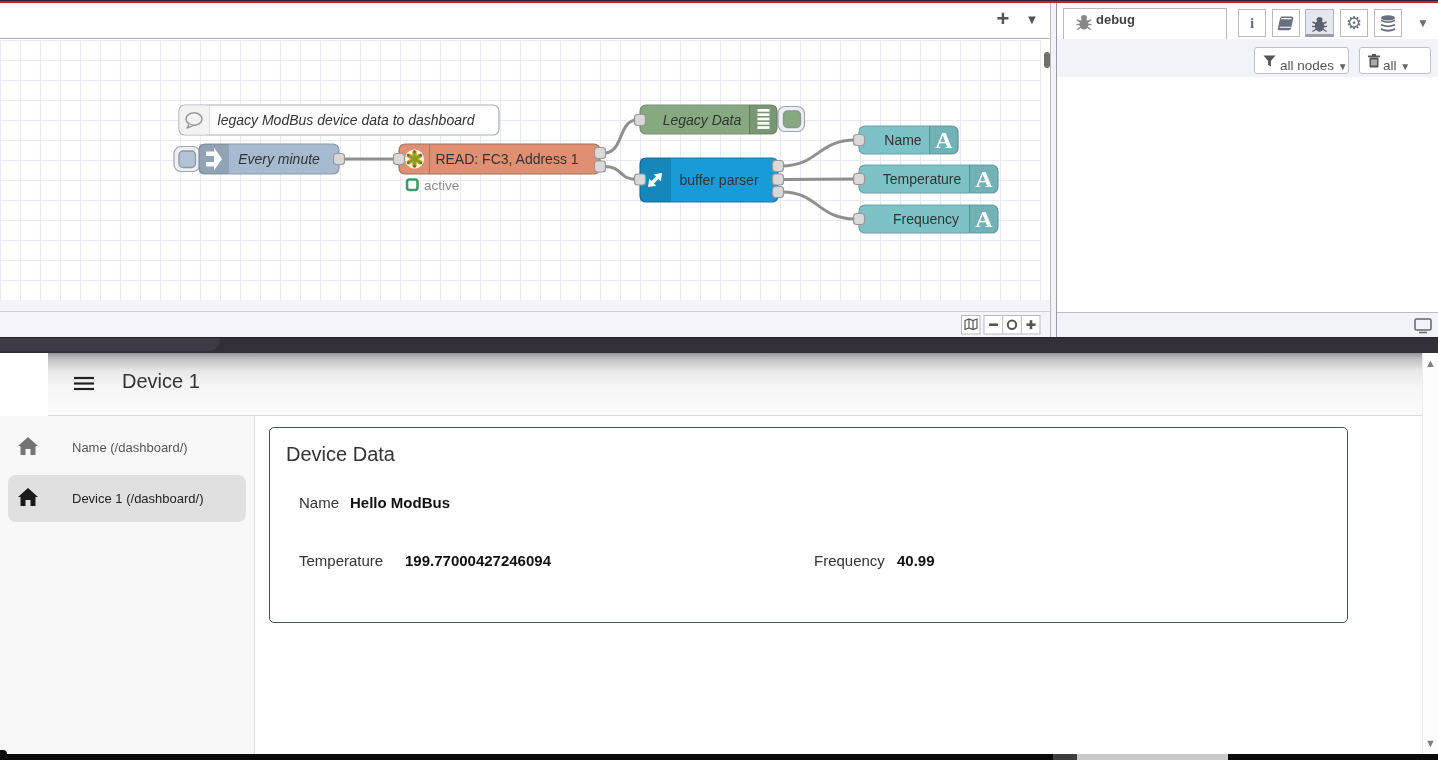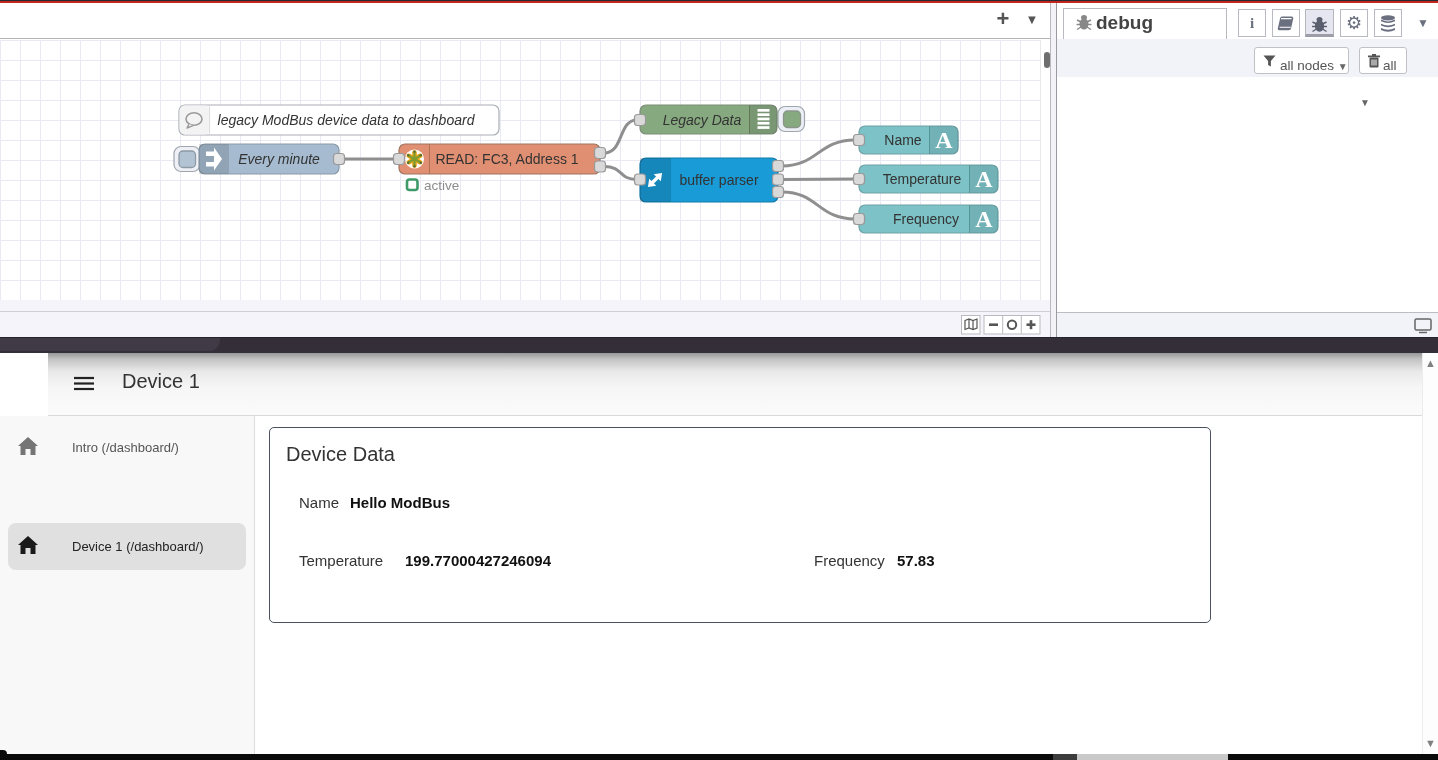--- a/index.html
+++ b/index.html
@@ -36,25 +36,25 @@
   
   #darkbar{left:0;top:337px;width:1438px;height:16px;background:#342e39;border-top:1px solid #26222b;box-sizing:border-box;}
   #darktab{left:0;top:0;width:220px;height:13px;background:#403a46;border-bottom-right-radius:11px;}
   #dash{left:0;top:353px;width:1438px;height:401px;background:#fff;overflow:hidden;}
   #dheader{left:0;top:0;width:1422px;height:63px;
     background:linear-gradient(180deg,#969696 0px,#c2c2c2 6px,#e8e8e8 18px,#f6f6f6 34px,#fbfbfb 63px);
     border-bottom:1px solid #d9d9d9;box-sizing:border-box;margin-left:48px;}
   #dtitle{left:74px;top:17px;font-size:20px;color:#333;}
   #dsidebar{left:0;top:63px;width:255px;height:338px;background:#f8f8f8;border-right:1px solid #ddd;box-sizing:border-box;}
   #dmain{left:256px;top:63px;width:1166px;height:338px;background:#fff;}
-  #dcard{left:13px;top:11px;width:942px;height:196px;border:1px solid #4a5260;border-radius:5px;box-sizing:border-box;background:#fff;}
+  #dcard{left:13px;top:11px;width:1079px;height:196px;border:1px solid #4a5260;border-radius:5px;box-sizing:border-box;background:#fff;}
   #dscroll{left:1422px;top:0;width:16px;height:401px;background:#fdfdfd;}
   #blackbar{left:0;top:754px;width:1438px;height:6px;background:#0a0a0a;}
   .menuitem{position:absolute;left:8px;width:238px;height:47px;border-radius:8px;}
-  .sel{background:#e0e0e0;margin-top:48px;}
+  .sel{background:#e0e0e0;}
   .mtext{position:absolute;left:64px;top:0;height:47px;line-height:47px;font-size:13px;}
   svg{display:block;}
   .nlabel{font-size:14px;fill:#333;}
   .nlabel-i{font-size:14px;fill:#333;font-style:italic;}
 </style>
 </head>
 <body>
 <div class="abs" id="redbar"></div>
 <div class="abs" id="edtoolbar"></div>
 <div class="abs" id="plusbtn">+</div>
@@ -218,21 +218,21 @@
       <g stroke="#888" stroke-width="1.4">
         <path d="M8,5 v10"></path>
           <path d="M1,6 l4,2"></path>
           <path d="M15,6 l-4,2"></path>
         <path d="M0.5,10.5 h4"></path>
           <path d="M15.5,10.5 h-4"></path>
         <path d="M1,15.5 l4,-2.5"></path>
           <path d="M15,15.5 l-4,-2.5"></path>
       </g>
     </svg>
-    <div class="abs" style="left:39px;top:9px;font-size:19px;font-weight:bold;color:#444;">debug</div>
+    <div class="abs" style="left:39px;top:9px;font-size:13px;font-weight:bold;color:#444;">debug</div>
     <div class="iconbtn" style="left:181px;font-family:'Liberation Serif',serif;font-weight:bold;">i</div>
     <div class="iconbtn" style="left:215px;"></div>
     <svg class="abs" style="left:220px;top:12px;" width="18" height="17">
       <path d="M5,1.5 l9.5,0 q2,0.2 1.8,2 l-2.3,10 q-0.4,1.8 -2.3,1.8 l-9.5,0 q-1.8,0 -1.4,-1.8 l2.3,-10.3 q0.4,-1.7 1.9,-1.7 z" fill="#6b7080"></path>
       <path d="M2.6,12.3 l11.2,0 M14.6,3.6 l-10.6,0" stroke="#fff" stroke-width="1.1"></path>
     </svg>
     <div class="iconbtn" style="left:248px;width:29px;background:#e6e6f1;border-color:#b5b5bb;border-bottom:3px solid #9d9daa;"></div>
     <svg class="abs" style="left:254px;top:13px;" width="17" height="17">
       <ellipse cx="8.5" cy="10" rx="4.7" ry="5.7" fill="#5a6070"></ellipse>
       <ellipse cx="8.5" cy="3.5" rx="3" ry="2.5" fill="#5a6070"></ellipse>
@@ -257,21 +257,21 @@
     </svg>
     <div class="abs" style="left:360px;top:13px;color:#6b7080;font-size:12px;">▼</div>
   </div>
   <div class="abs" id="sbtoolbar">
     <div class="ddbtn" style="left:197px;width:95px;">
       <svg class="abs" style="left:8px;top:7px;" width="13" height="12">
         <path d="M0.5,0.5 h12 l-4.6,5.5 v5.5 l-2.8,-1.6 v-3.9 z" fill="#555"></path>
       </svg>
       <span style="margin-left:25px;">all nodes</span> <span style="font-size:10px;color:#666;">▼</span>
     </div>
-    <div class="ddbtn" style="left:302px;width:48px;">
+    <div class="ddbtn" style="left:302px;width:72px;">
       <svg class="abs" style="left:8px;top:6px;" width="12" height="14">
         <rect x="1.5" y="3.5" width="9" height="10" rx="1" fill="#555"></rect>
         <rect x="0" y="1.5" width="12" height="1.8" fill="#555"></rect>
         <rect x="4" y="0" width="4" height="2" fill="#555"></rect>
         <g stroke="#fff" stroke-width="1">
             <path d="M4,5.5 v6"></path>
             <path d="M6,5.5 v6"></path>
             <path d="M8,5.5 v6"></path>
           </g>
       </svg>
@@ -298,38 +298,38 @@
           <path d="M0,13 h20"></path>
         </g>
     </svg>
     <div class="abs" id="dtitle">Device 1</div>
   </div>
   <div class="abs" id="dsidebar">
     <div class="menuitem" style="top:8px;">
       <svg class="abs" style="left:10px;top:13px;" width="20" height="18">
         <path d="M10,0 L20,9 h-2.5 v9 h-5 v-6 h-5 v6 h-5 v-9 H0 z" fill="#757575"></path>
       </svg>
-      <div class="mtext" style="color:#555;">Intro (/dashboard/)</div>
+      <div class="mtext" style="color:#555;">Name (/dashboard/)</div>
     </div>
     <div class="menuitem sel" style="top:59px;">
       <svg class="abs" style="left:10px;top:13px;" width="20" height="18">
         <path d="M10,0 L20,9 h-2.5 v9 h-5 v-6 h-5 v6 h-5 v-9 H0 z" fill="#1a1a1a"></path>
       </svg>
       <div class="mtext" style="color:#222;">Device 1 (/dashboard/)</div>
     </div>
   </div>
   <div class="abs" id="dmain">
     <div class="abs" id="dcard">
       <div class="abs" style="left:16px;top:15px;font-size:20px;color:#333;">Device Data</div>
       <div class="abs" style="left:29px;top:66px;font-size:15px;color:#333;">Name</div>
       <div class="abs" style="left:80px;top:66px;font-size:15px;color:#111;font-weight:bold;">Hello ModBus</div>
       <div class="abs" style="left:29px;top:124px;font-size:15px;color:#333;">Temperature</div>
       <div class="abs" style="left:123px;top:124px;font-size:15px;color:#111;font-weight:bold;margin-left:12px;">199.77000427246094</div>
       <div class="abs" style="left:544px;top:124px;font-size:15px;color:#333;">Frequency</div>
-      <div class="abs" style="left:627px;top:124px;font-size:15px;color:#111;font-weight:bold;">57.83</div>
+      <div class="abs" style="left:627px;top:124px;font-size:15px;color:#111;font-weight:bold;">40.99</div>
     </div>
   </div>
   <div class="abs" id="dscroll" style="border-left:1px solid #ececec;box-sizing:border-box;">
     <div class="abs" style="left:2px;top:4px;color:#808080;font-size:11px;">▲</div>
     <div class="abs" style="left:2px;top:384px;color:#808080;font-size:11px;">▼</div>
   </div>
 </div>
 <div class="abs" style="left:0;top:750px;width:7px;height:4px;background:#0a0a0a;border-top-right-radius:4px;"></div>
 <div class="abs" id="blackbar">
   <div class="abs" style="left:1053px;top:0;width:24px;height:6px;background:#3d3d3d;"></div>

